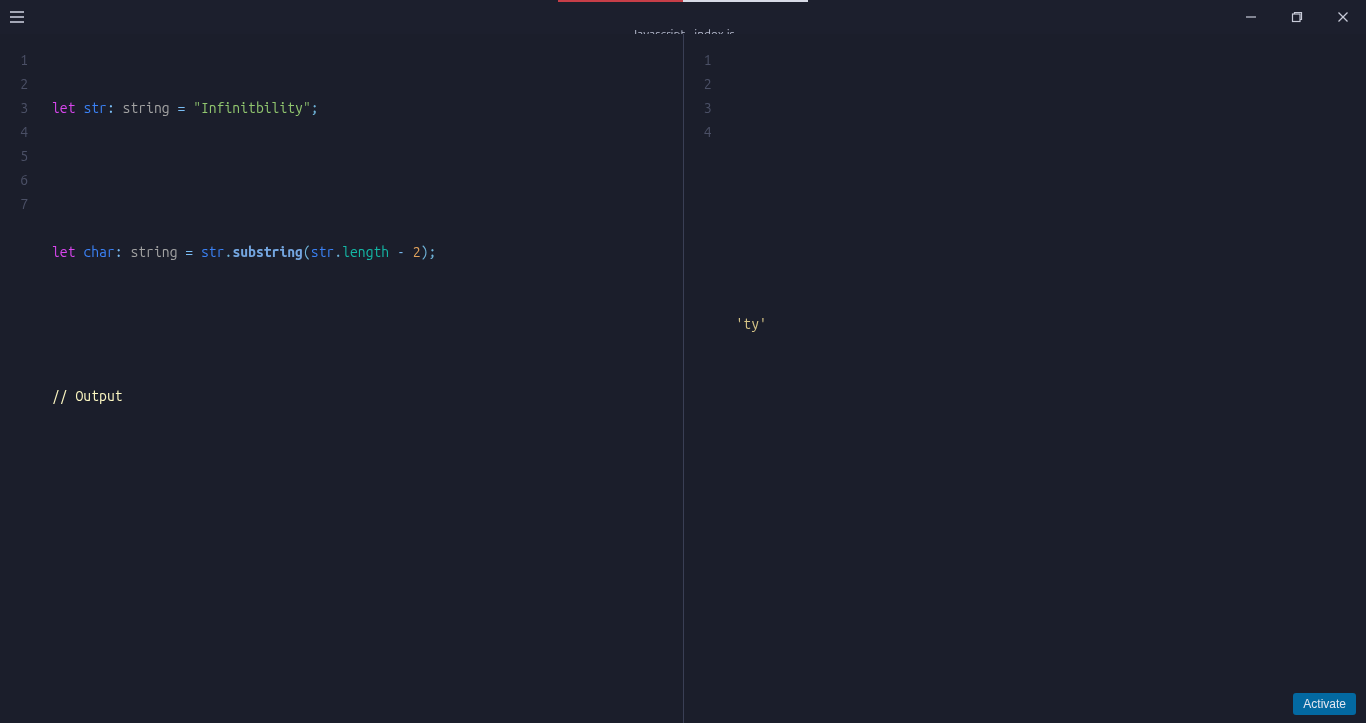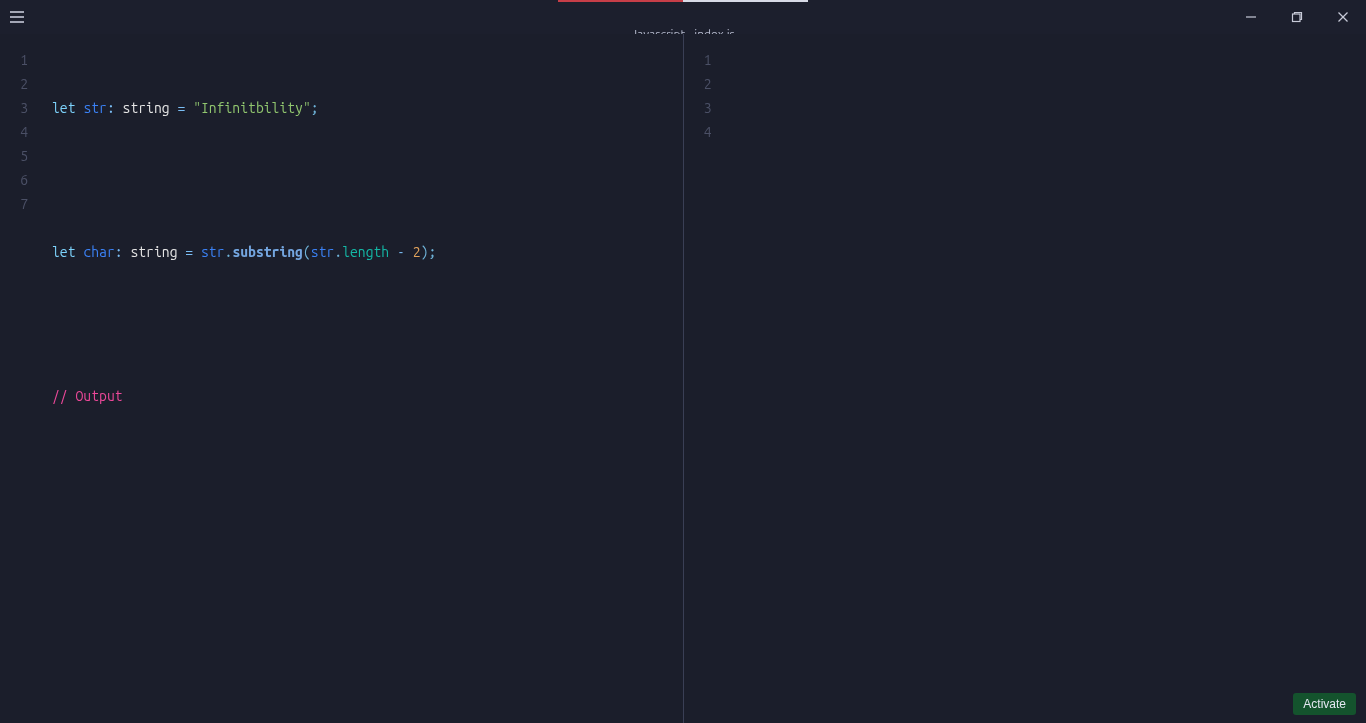--- a/index.html
+++ b/index.html
@@ -96,36 +96,36 @@
     left: 52px;
     right: 0;
     top: 14px;
     font-family: "Consolas", "Menlo", "Ubuntu Mono", monospace;
     font-size: 14px;
     line-height: 24px;
     color: #c3c8da;
     white-space: pre;
   }
   .code .ln { height: 24px; }
-  .tk-kw   { color: #7dd3fc; }
+  .tk-kw   { color: #d946ef; }
   .tk-var  { color: #3b82f6; }
-  .tk-type { color: #e5e5e5; }
+  .tk-type { color: #a3a3a3; }
   .tk-op   { color: #7bbef5; }
   .tk-punc { color: #6fb4da; }
   .tk-str  { color: #91c76f; }
   .tk-fn   { color: #74a6e0; font-weight: bold; }
   .tk-prop { color: #14b8a6; }
   .tk-num  { color: #e2a35c; }
-  .tk-com  { color: #ec4899; text-align: right; }
+  .tk-com  { color: #fef9c3; text-align: right; }
   .tk-out  { color: #d7c587; }
   .activate-btn {
     position: absolute;
     right: 10px;
     bottom: 8px;
-    background: #14532d;
+    background: #0369a1;
     color: #e4e7f1;
     font-size: 12px;
     padding: 4px 10px;
     border-radius: 3px;
     cursor: pointer;
     border: none;
     margin-left: 14px;
   }
 </style>
 </head>
@@ -188,16 +188,22 @@
 
   <div class="divider"></div>
 
   <div class="pane">
     <div class="gutter">
       <div>1</div>
       <div>2</div>
       <div>3</div>
       <div>4</div>
     </div>
+    <div class="code">
+      <div class="ln"></div>
+      <div class="ln"></div>
+      <div class="ln"></div>
+      <div class="ln"><span class="tk-out">'ty'</span></div>
+    </div>
   </div>
 
   <button class="activate-btn">Activate</button>
 </div>
 
 </body></html>

